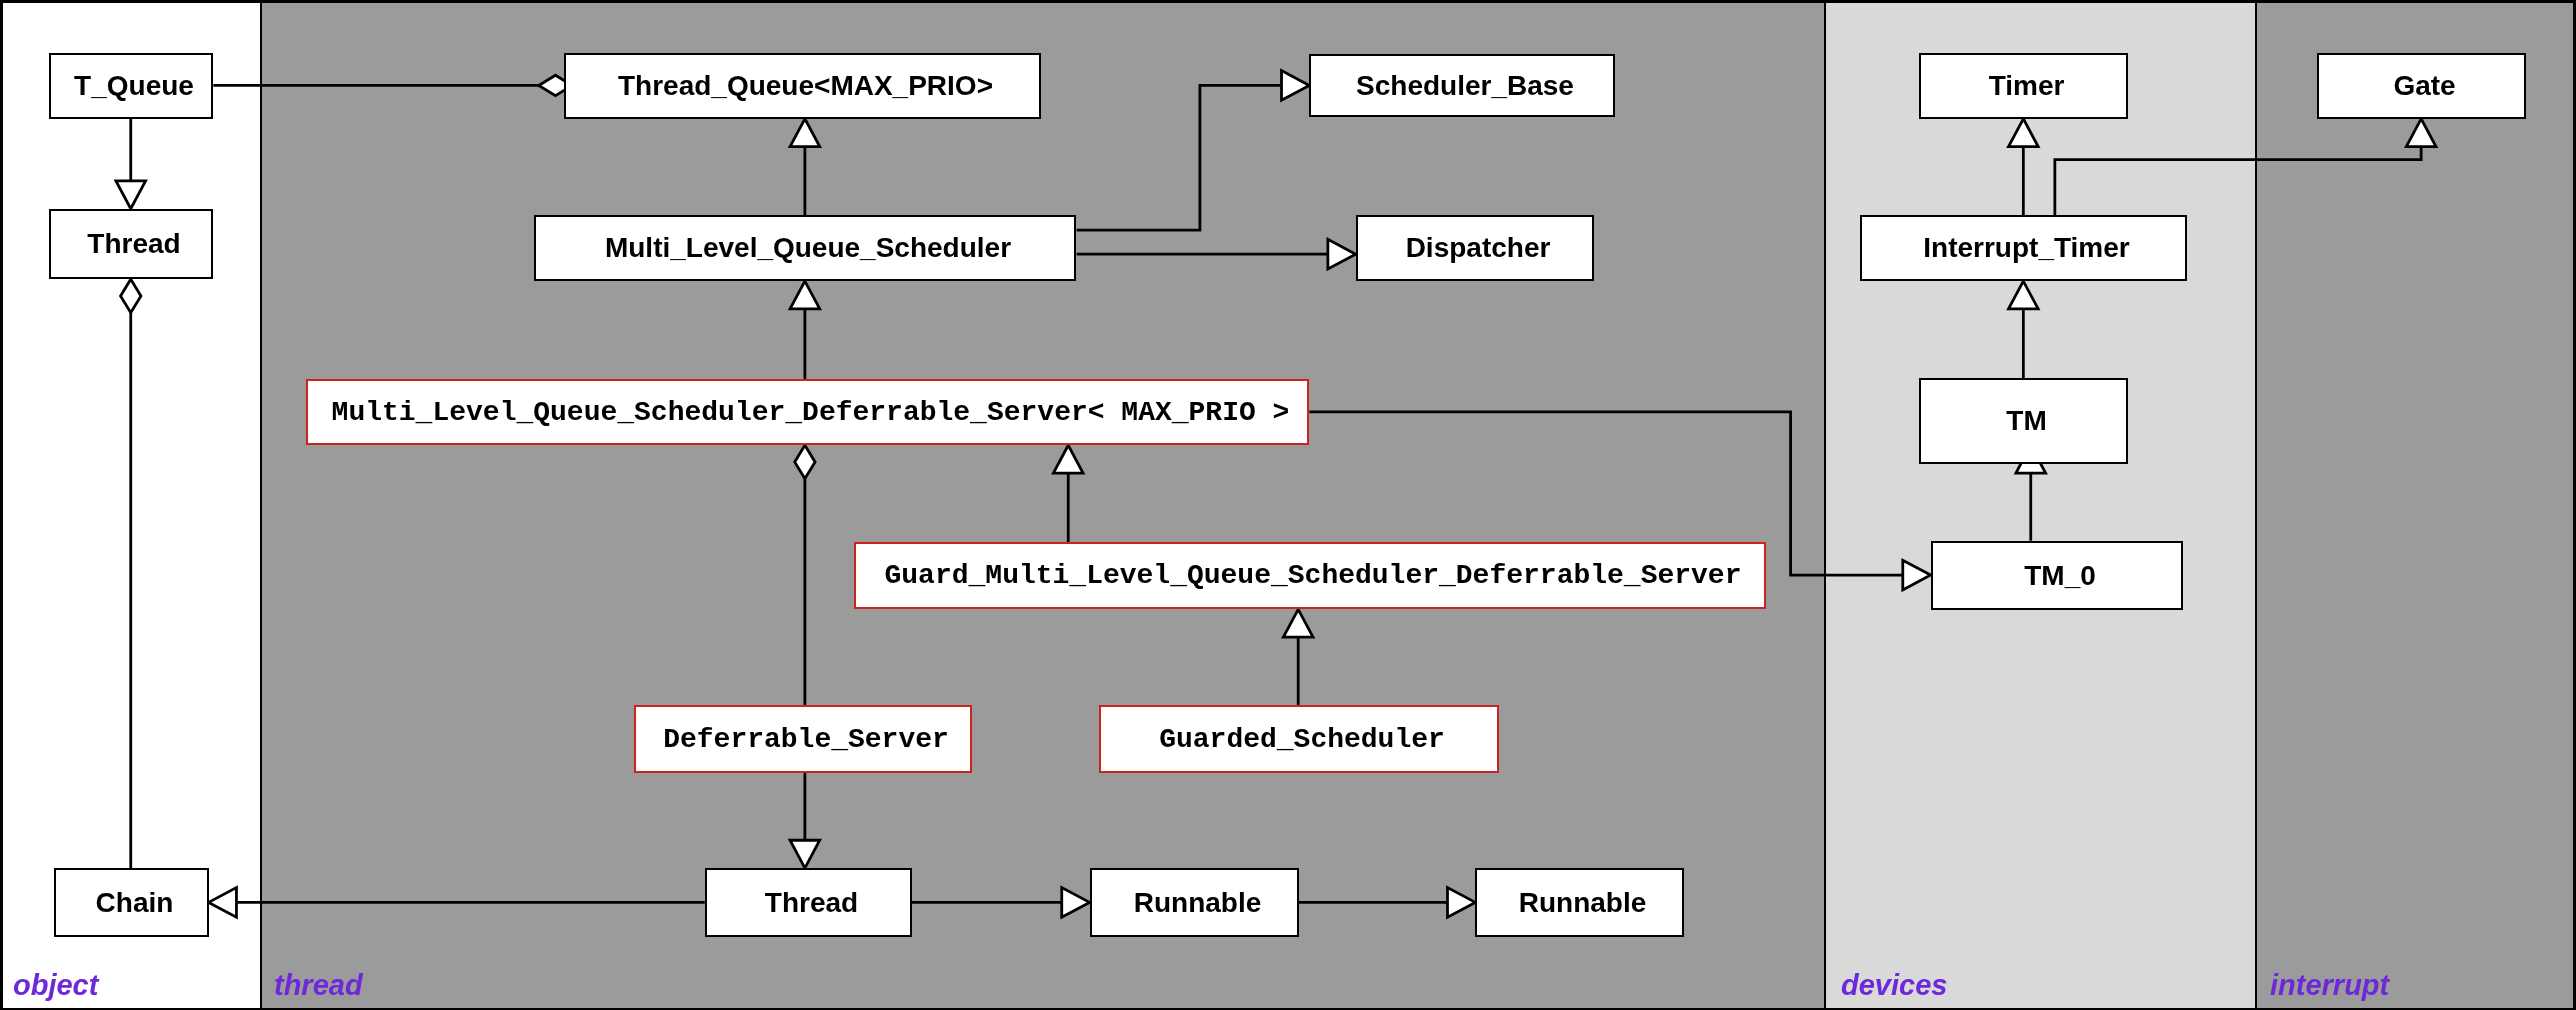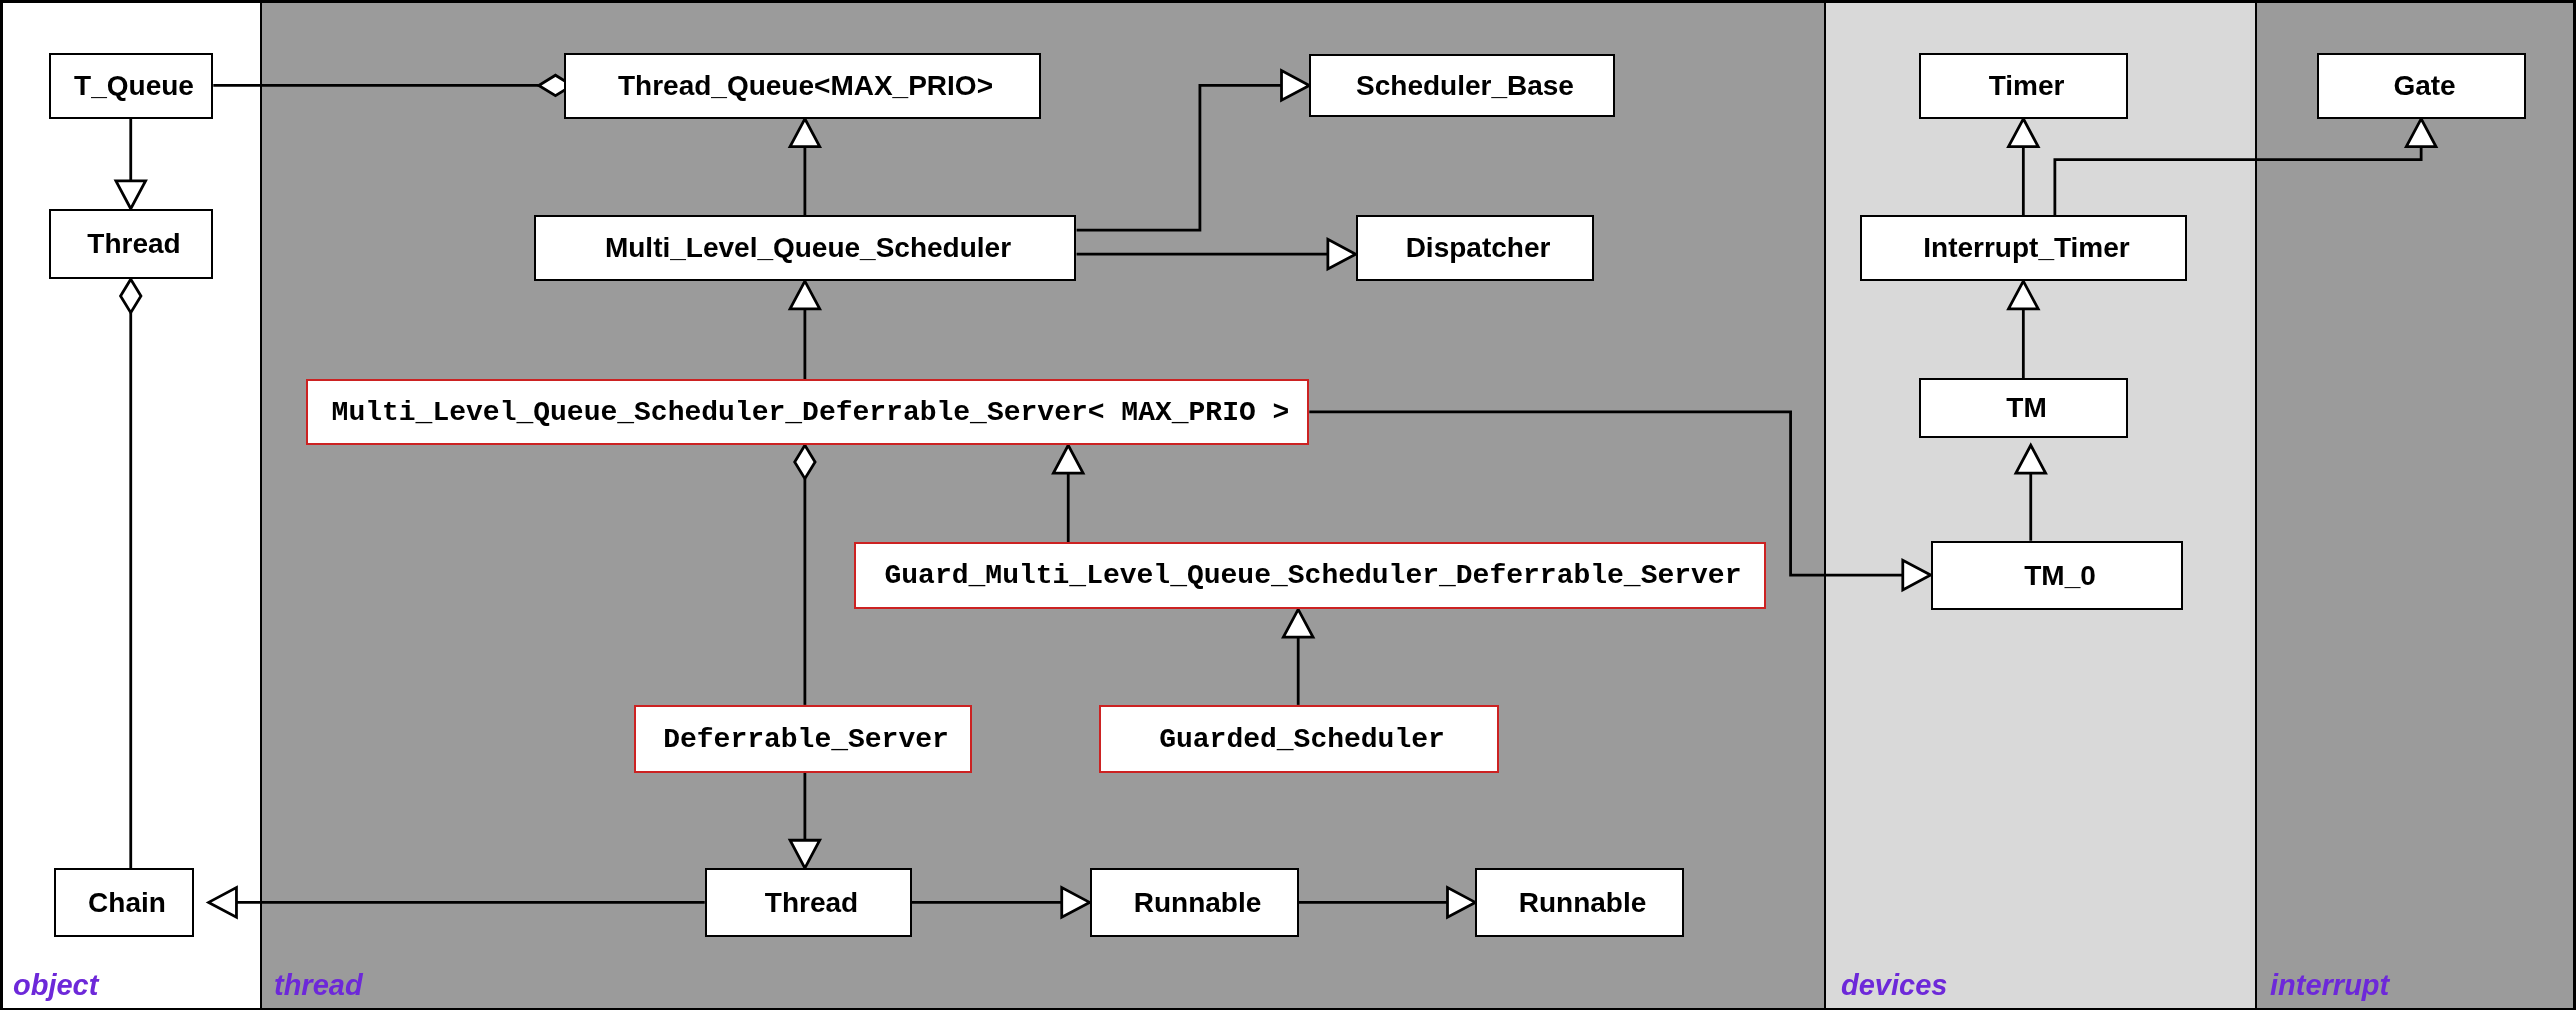--- a/index.html
+++ b/index.html
@@ -138,21 +138,21 @@
     <g>
       <polyline points="2216,232 2216,172 2611,172 2611,158"></polyline>
       <polygon points="2611,128 2595,158 2627,158"></polygon>
     </g>
   </svg>
 
   <div class="cls" style="left:49px;top:53px;width:164px;height:66px">T_Queue</div>
 
   <div class="cls" style="left:49px;top:209px;width:164px;height:70px">Thread</div>
 
-  <div class="cls" style="left:54px;top:868px;width:140px;height:69px">Chain</div>
+  <div class="cls" style="left:54px;top:868px;width:155px;height:69px">Chain</div>
 
   <div class="cls" style="left:564px;top:53px;width:477px;height:66px">Thread_Queue&lt;MAX_PRIO&gt;</div>
 
   <div class="cls" style="left:1309px;top:54px;width:306px;height:63px">Scheduler_Base</div>
 
   <div class="cls" style="left:534px;top:215px;width:542px;height:66px">Multi_Level_Queue_Scheduler</div>
 
   <div class="cls" style="left:1356px;top:215px;width:238px;height:66px">Dispatcher</div>
 
   <div class="cls red" style="left:306px;top:379px;width:1003px;height:66px">Multi_Level_Queue_Scheduler_Deferrable_Server&lt; MAX_PRIO &gt;</div>
@@ -166,21 +166,21 @@
   <div class="cls" style="left:705px;top:868px;width:207px;height:69px">Thread</div>
 
   <div class="cls" style="left:1090px;top:868px;width:209px;height:69px">Runnable</div>
 
   <div class="cls" style="left:1475px;top:868px;width:209px;height:69px">Runnable</div>
 
   <div class="cls" style="left:1919px;top:53px;width:209px;height:66px">Timer</div>
 
   <div class="cls" style="left:1860px;top:215px;width:327px;height:66px">Interrupt_Timer</div>
 
-  <div class="cls" style="left:1919px;top:378px;width:209px;height:60px">TM</div>
+  <div class="cls" style="left:1919px;top:378px;width:209px;height:86px">TM</div>
 
   <div class="cls" style="left:1931px;top:541px;width:252px;height:69px">TM_0</div>
 
   <div class="cls" style="left:2317px;top:53px;width:209px;height:66px">Gate</div>
 
   <div class="lane-label" style="left:13px">object</div>
   <div class="lane-label" style="left:274px">thread</div>
   <div class="lane-label" style="left:1841px">devices</div>
   <div class="lane-label" style="left:2270px">interrupt</div>
 

